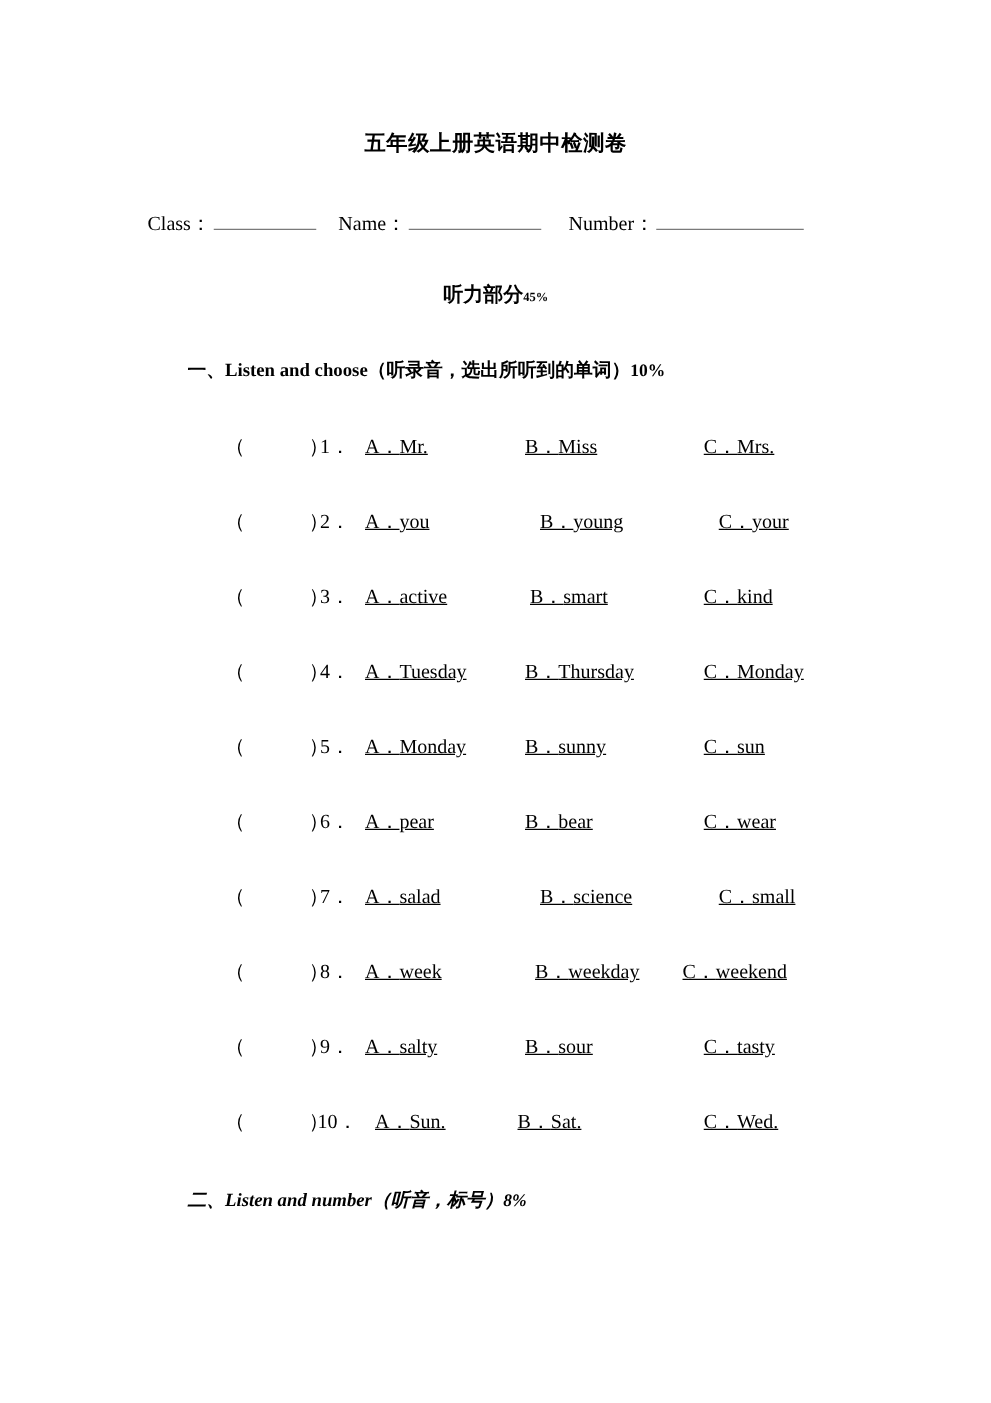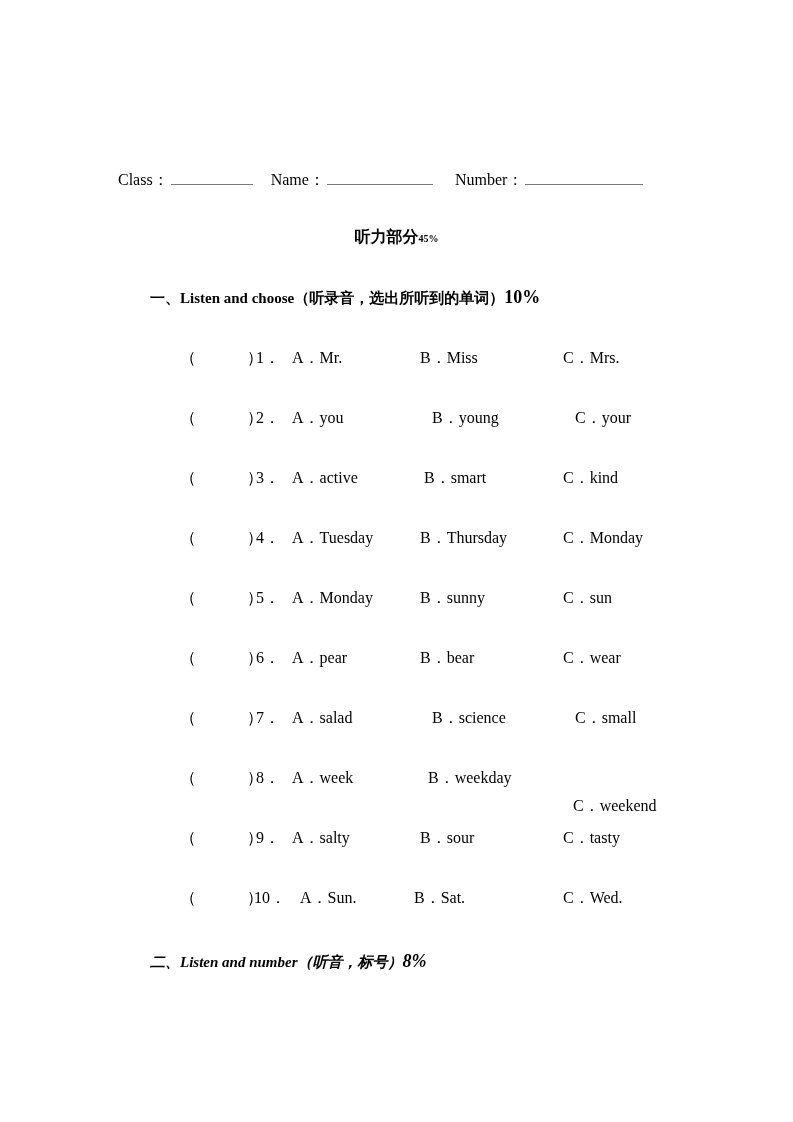--- a/index.html
+++ b/index.html
@@ -87,21 +87,21 @@
     position: absolute;
     left: 150px;
     font-size: 15px;
     font-weight: bold;
     line-height: 22px;
     white-space: nowrap;
   }
   #section-1-heading { top: 286px; }
   #section-2-heading { top: 950px; font-style: italic; }
   .section-heading .pct {
-    font-size: 18px;
+    font-size: 14px;
     font-weight: bold;
   }
 
   
   .question-list {
     position: absolute;
     top: 346px;
     left: 0;
     width: 793px;
   }
@@ -123,43 +123,45 @@
     top: 0;
   }
   .q-num {
     position: absolute;
     left: 256px;
     top: 0;
   }
   .opt {
     position: absolute;
     top: 0;
+    text-decoration: underline;
   }
   .opt-a { left: 292px; }
   .opt-b { left: 420px; }
   .opt-c { left: 563px; }
   .opt-letter { font-size: 16px; }
   .opt-text   { font-size: 16px; }
 
   
   .row-n2 .opt-b, .row-n7 .opt-b { left: 432px; }
   .row-n2 .opt-c, .row-n7 .opt-c { left: 575px; }
   .row-n3 .opt-b { left: 424px; }
   .row-n8 .opt-b { left: 428px; }
-  .row-n8 .opt-c { left: 573px; margin-top: 28px; }
+  .row-n8 .opt-c { left: 546px; }
   .row-n10 .q-num { left: 254px; }
   .row-n10 .opt-a { left: 300px; }
   .row-n10 .opt-b { left: 414px; }
   .row-n10 .opt-c { left: 563px; }
 </style>
 </head>
 <body>
 
 <div class="page">
 
+  <div class="doc-title">五年级上册英语期中检测卷</div>
 
   <div class="info-row">
     <span class="info-field"><span class="info-label">Class：</span><span class="blank-line blank-class"></span></span><span class="gap-a"></span><span class="info-field"><span class="info-label">Name：</span><span class="blank-line blank-name"></span></span><span class="gap-b"></span><span class="info-field"><span class="info-label">Number：</span><span class="blank-line blank-number"></span></span>
   </div>
 
   <div class="part-subtitle">
     <span>听力部分</span><span class="pct">45%</span>
   </div>
 
   <div class="section-heading" id="section-1-heading">

